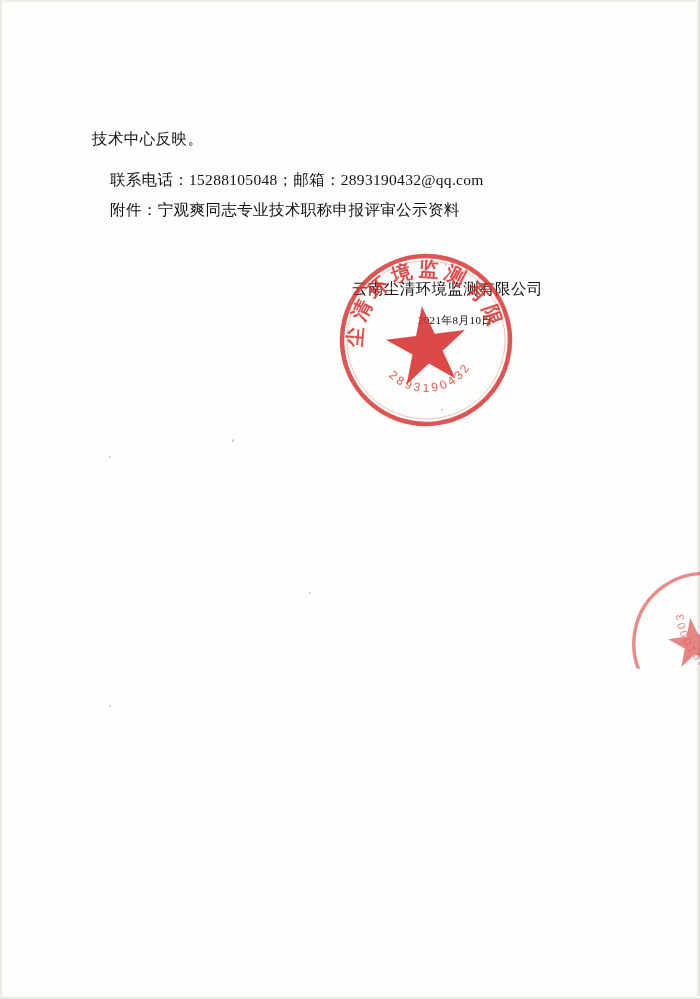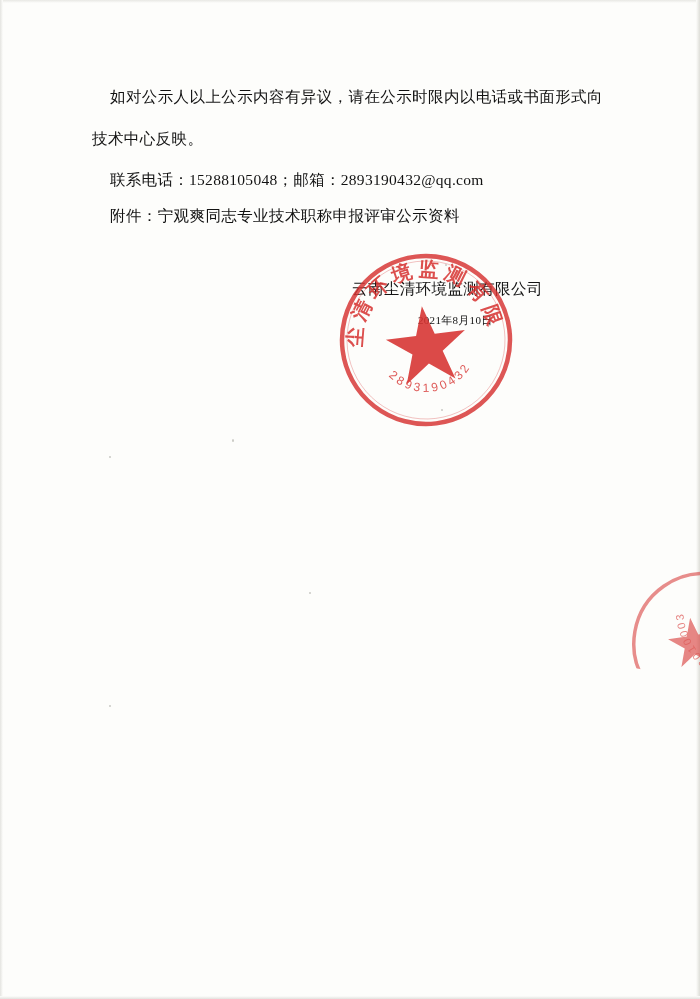--- a/index.html
+++ b/index.html
@@ -42,21 +42,21 @@
   .body-text {
     position: absolute;
     color: #121212;
     font-size: 15.5px;
     line-height: 1.0;
     white-space: nowrap;
   }
   .para-line1 { left: 110px; top: 89px; letter-spacing: 0.4px; }
   .para-line2 { left: 92px;  top: 131px; letter-spacing: 0.4px; }
   .contact-line { left: 110px; top: 172px; letter-spacing: 0.3px; }
-  .attach-line { left: 110px; top: 208px; letter-spacing: 0.4px; text-align: right; }
+  .attach-line { left: 110px; top: 202px; letter-spacing: 0.4px; text-align: right; }
 
   .signer {
     position: absolute;
     left: 352px;
     top: 279px;
     font-size: 15.5px;
     color: #121212;
     letter-spacing: 0.4px;
     white-space: nowrap;
   }
@@ -104,21 +104,20 @@
 </head>
 <body>
 
 <div class="page">
 
   <div class="page-edge-top"></div>
   <div class="page-edge-left"></div>
   <div class="page-edge-right"></div>
   <div class="page-edge-bottom"></div>
 
-  <div class="body-text para-line1">如对公示人以上公示内容有异议，请在公示时限内以电话或书面形式向</div>
   <div class="body-text para-line2">技术中心反映。</div>
 
   <div class="body-text contact-line">联系电话：15288105048；邮箱：2893190432@qq.com</div>
 
   <div class="body-text attach-line">附件：宁观爽同志专业技术职称申报评审公示资料</div>
 
   <div class="signer">云南尘清环境监测有限公司</div>
   <div class="sign-date">2021年8月10日</div>
 
   <div class="seal">

